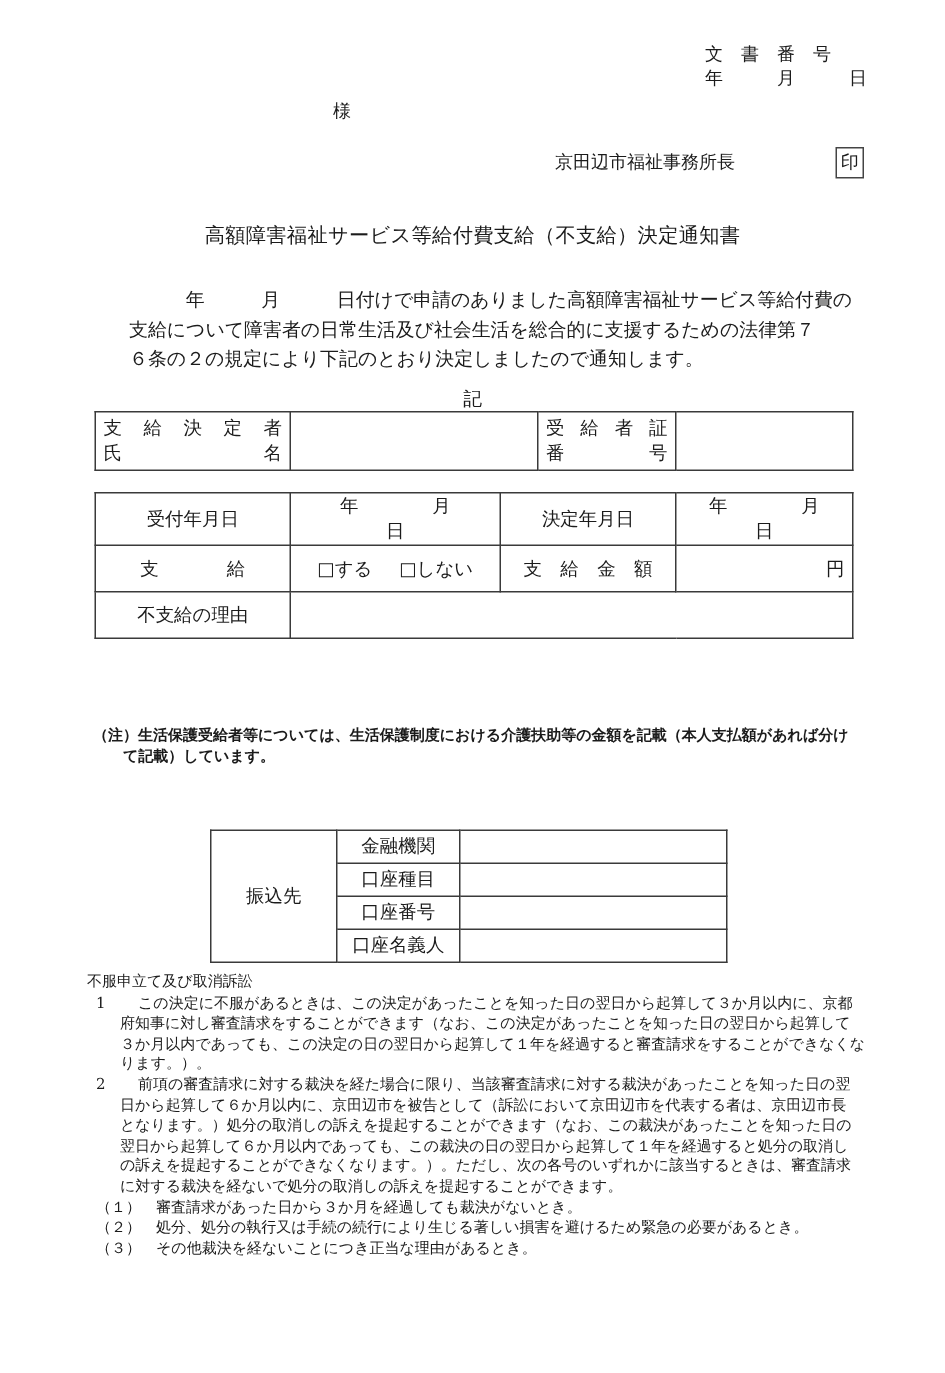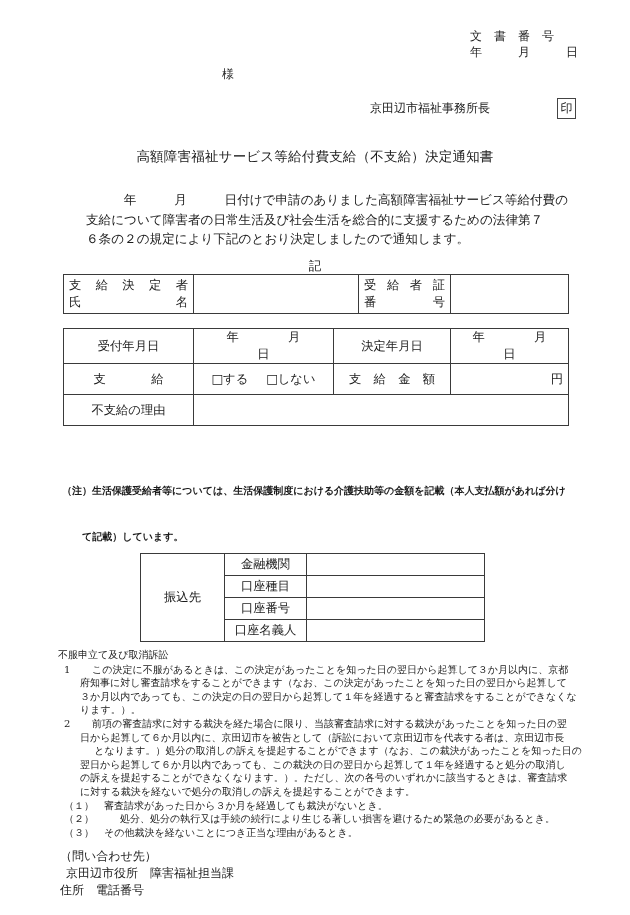--- a/index.html
+++ b/index.html
@@ -116,21 +116,21 @@
   
   #table-decision { position: absolute; left: 63px; top: 328px; width: 505px; padding-left: 37px; }
 
   
   #note-seikatsu {
     left: 62px; top: 484px; width: 512px;
     font-size: 10px;
     line-height: 13.5px;
     font-weight: bold;
   }
-  #note-seikatsu .ln2 { display:block; padding-left: 20px; margin-top: 32px; }
+  #note-seikatsu .ln2 { display:block; padding-left: 20px; }
 
   
   #table-bank { position: absolute; left: 140px; top: 553px; width: 344px; }
 
   
   #appeals {
     left: 58px; top: 648px; width: 524px;
     font-size: 10px;
     line-height: 13.6px;
   }
@@ -313,32 +313,27 @@
           <span class="num">1</span>
           <span style="display: block; white-space: pre; text-indent: 12px;">この決定に不服があるときは、この決定があったことを知った日の翌日から起算して３か月以内に、京都</span>
           <span style="display: block; white-space: pre;">府知事に対し審査請求をすることができます（なお、この決定があったことを知った日の翌日から起算して</span>
           <span style="display: block; white-space: pre;">３か月以内であっても、この決定の日の翌日から起算して１年を経過すると審査請求をすることができなくな</span>
           <span style="display: block; white-space: pre;">ります。）。</span>
         </div>
         <div class="item">
           <span class="num">2</span>
           <span style="display: block; white-space: pre; text-indent: 12px;">前項の審査請求に対する裁決を経た場合に限り、当該審査請求に対する裁決があったことを知った日の翌</span>
           <span style="display: block; white-space: pre;">日から起算して６か月以内に、京田辺市を被告として（訴訟において京田辺市を代表する者は、京田辺市長</span>
-          <span style="display: block; white-space: pre; text-align: right;">となります。）処分の取消しの訴えを提起することができます（なお、この裁決があったことを知った日の</span>
+          <span style="display: block; white-space: pre;">となります。）処分の取消しの訴えを提起することができます（なお、この裁決があったことを知った日の</span>
           <span style="display: block; white-space: pre;">翌日から起算して６か月以内であっても、この裁決の日の翌日から起算して１年を経過すると処分の取消し</span>
           <span style="display: block; white-space: pre;">の訴えを提起することができなくなります。）。ただし、次の各号のいずれかに該当するときは、審査請求</span>
           <span style="display: block; white-space: pre;">に対する裁決を経ないで処分の取消しの訴えを提起することができます。</span>
         </div>
       </div>
     <div id="appeals-subitems">
         <div class="sub"><span class="num">（１）</span><span style="white-space: pre;">審査請求があった日から３か月を経過しても裁決がないとき。</span></div>
-        <div class="sub"><span class="num">（２）</span><span style="white-space: pre; margin-left: 16px;">処分、処分の執行又は手続の続行により生じる著しい損害を避けるため緊急の必要があるとき。</span></div>
+        <div class="sub"><span class="num">（２）</span><span style="white-space: pre;">処分、処分の執行又は手続の続行により生じる著しい損害を避けるため緊急の必要があるとき。</span></div>
         <div class="sub"><span class="num">（３）</span><span style="white-space: pre;">その他裁決を経ないことにつき正当な理由があるとき。</span></div>
       </div>
   </div>
 
-  <div class="abs" id="contact">
-    <span>（問い合わせ先）</span>
-    <span class="indent">京田辺市役所　障害福祉担当課</span>
-    <span>住所　電話番号</span>
-  </div>
 
 </div>
 
 </body></html>

